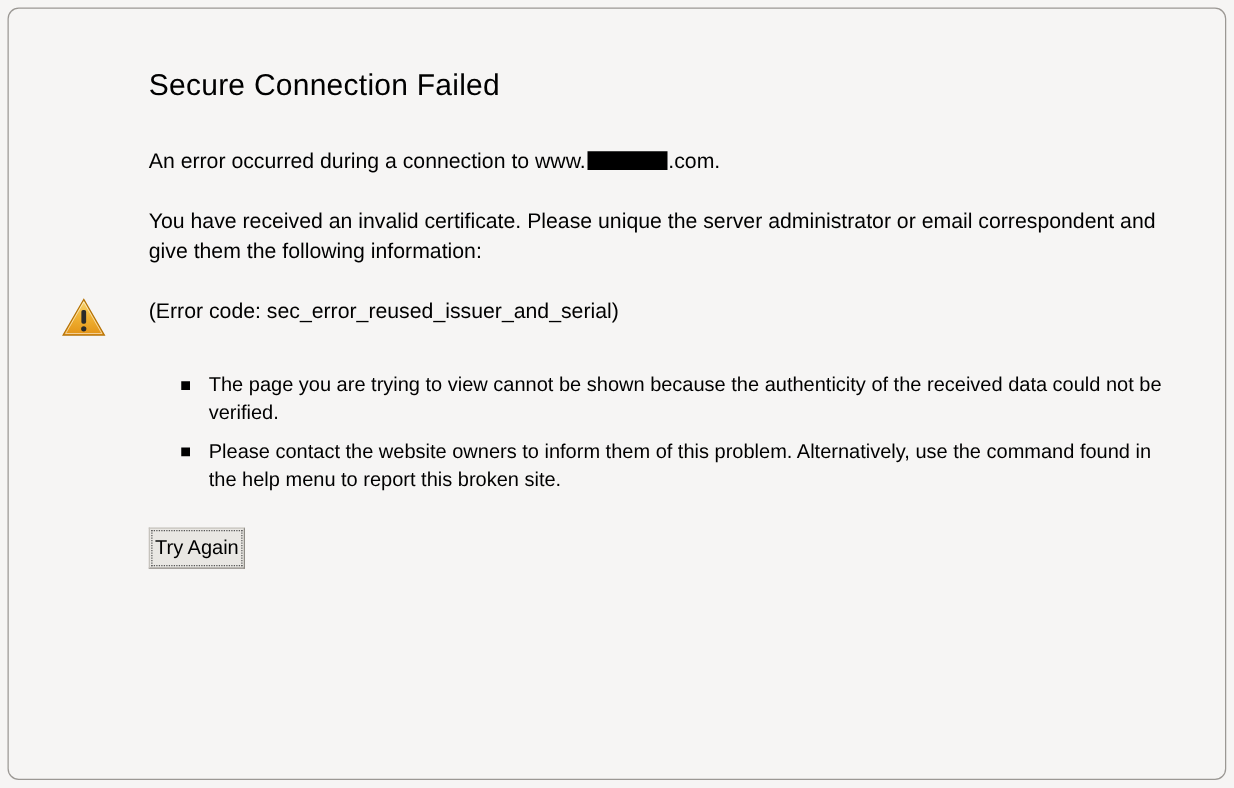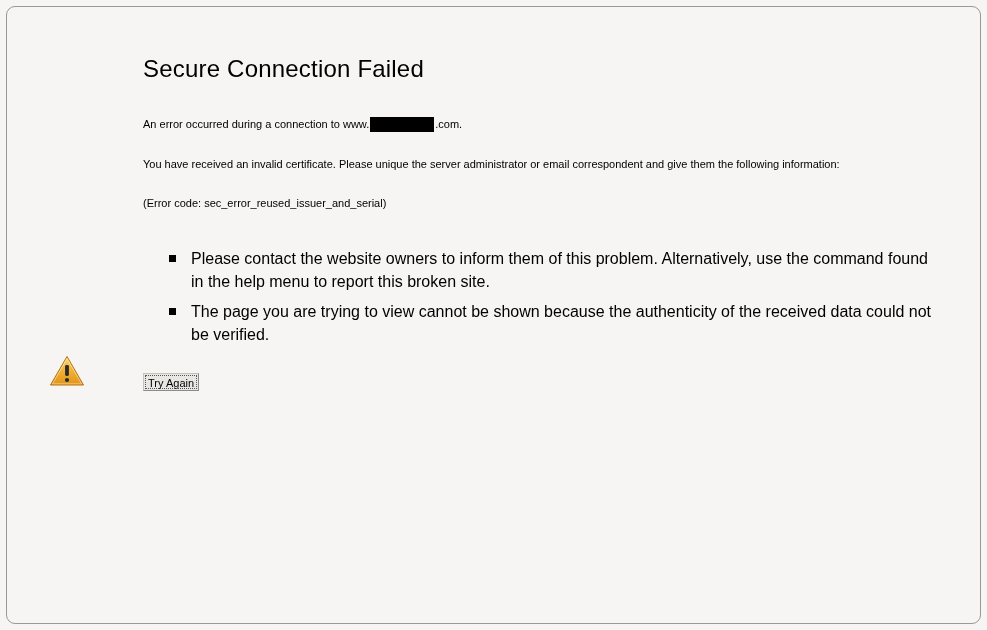--- a/index.html
+++ b/index.html
@@ -18,22 +18,21 @@
       background: #f6f5f4;
       border: 1px solid #9b9894;
       border-radius: 9px;
       width: 100%;
       height: 100%;
       padding: 48px 45px 40px 42px;
       position: relative;
     }
     .content {
       display: flex;
-      align-items: flex-end;
-      gap: 24px;
+      align-items: center;
     }
     .icon-col {
       width: 70px;
       flex-shrink: 0;
       padding-top: 3px;
     }
     .warning-triangle {
       width: 36px;
       height: 32px;
     }
@@ -42,21 +41,21 @@
       color: #000;
     }
     h1.title {
       font-size: 24px;
       font-weight: 400;
       margin-bottom: 34px;
       color: #000;
       letter-spacing: 0.2px;
     }
     .msg {
-      font-size: 11px;
+      font-size: 17px;
       line-height: 1.42;
       color: #000;
     }
     .msg p {
       margin-bottom: 24px;
     }
     .msg p.tight {
       margin-bottom: 4px;
     }
     .redact {
@@ -88,23 +87,23 @@
       top: 7px;
       width: 7px;
       height: 7px;
       background: #000;
     }
     .btn-row {
       margin-top: 26px;
     }
     button.try-again {
       font-family: Arial, Helvetica, sans-serif;
-      font-size: 11px;
+      font-size: 16px;
       padding: 1px 4px 0 4px;
-      height: 18px;
+      height: 33px;
       background: #e9e7e3;
       border-top: 1px solid #c6c3bd;
       border-left: 1px solid #c6c3bd;
       border-right: 1px solid #8e8b85;
       border-bottom: 1px solid #8e8b85;
       cursor: pointer;
       outline: 1px dotted #555;
       outline-offset: -3px;
       color: #000;
     }
@@ -130,21 +129,21 @@
       </svg>
     </div>
     <div class="text-col">
       <h1 class="title">Secure Connection Failed</h1>
       <div class="msg">
         <p><span>An error occurred during a connection to www.</span><span class="redact"></span><span>.com.</span></p>
         <p>You have received an invalid certificate.  Please unique the server administrator or email correspondent and give them the following information:</p>
         <p class="tight">(Error code: sec_error_reused_issuer_and_serial)</p>
       </div>
       <ul class="bullets">
+        <li>The page you are trying to view cannot be shown because the authenticity of the received data could not be verified.</li>
         <li>Please contact the website owners to inform them of this problem. Alternatively, use the command found in the help menu to report this broken site.</li>
-        <li>The page you are trying to view cannot be shown because the authenticity of the received data could not be verified.</li>
       </ul>
       <div class="btn-row">
         <button class="try-again">Try Again</button>
       </div>
     </div>
   </div>
 </div>
 
 </body></html>

